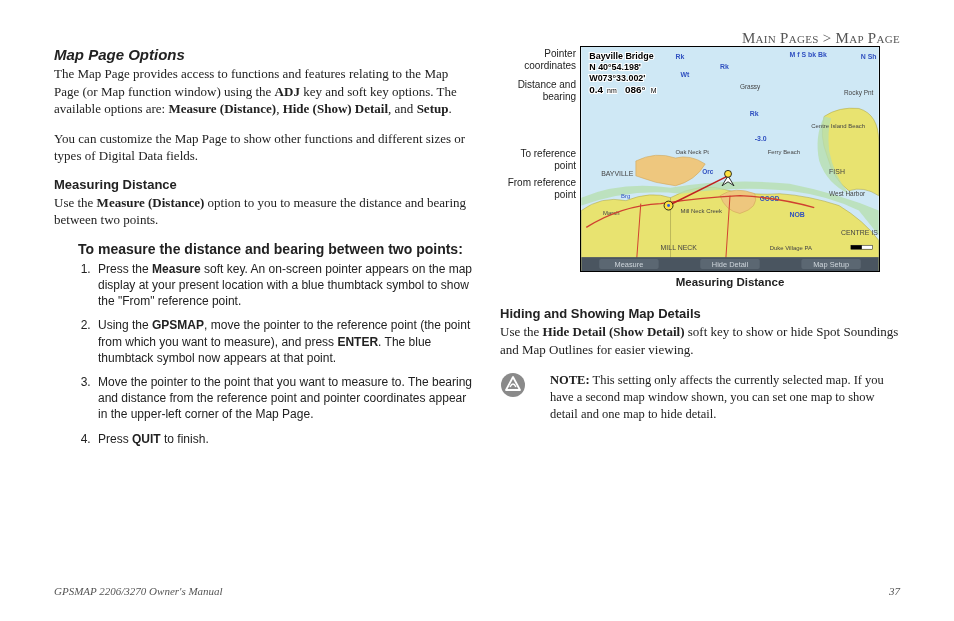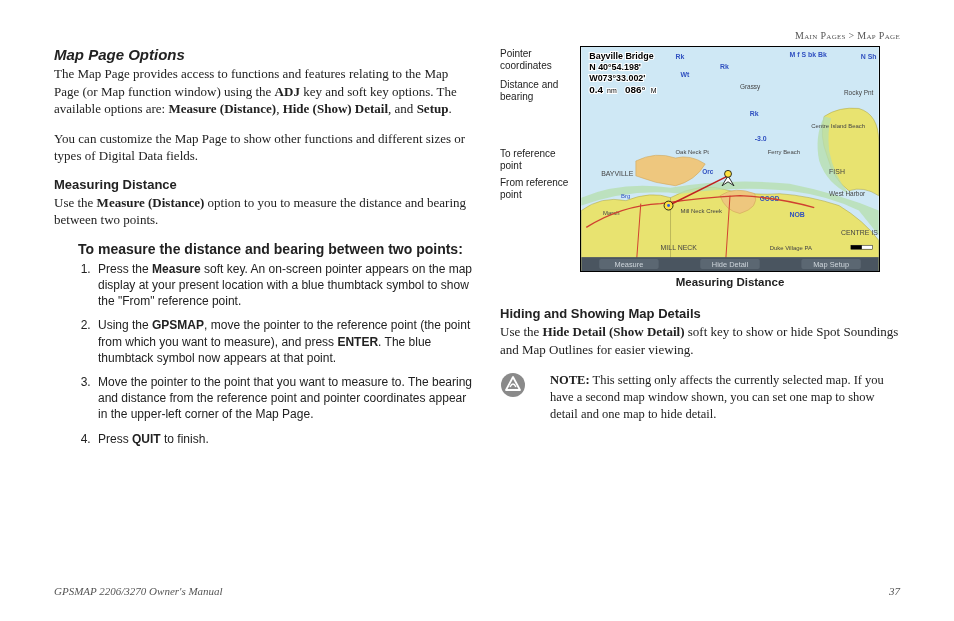--- a/index.html
+++ b/index.html
@@ -1,31 +1,31 @@
 <!DOCTYPE html>
 <html><head>
 <meta charset="utf-8">
 <style>
   * { box-sizing: border-box; margin: 0; padding: 0; }
   html, body { width: 954px; height: 621px; background: #fff; font-family: "Times New Roman", Times, serif; color: #222; }
   .page { position: relative; width: 954px; height: 621px; padding: 28px 54px 0 54px; }
-  .header-breadcrumb { position: absolute; top: 30px; right: 54px; font-size: 10px; letter-spacing: 0.3px; color: #555; font-variant: small-caps; }
+  .header-breadcrumb { position: absolute; top: 30px; right: 54px; font-size: 15px; letter-spacing: 0.3px; color: #555; font-variant: small-caps; }
   .content { display: flex; gap: 26px; margin-top: 18px; }
   .col { flex: 1 1 0; }
   .col-left { max-width: 420px; }
   .col-right { max-width: 400px; }
   h2.italic-title { font-family: Arial, Helvetica, sans-serif; font-weight: bold; font-style: italic; font-size: 15px; margin-bottom: 2px; }
   p.body { font-size: 13px; line-height: 1.35; margin-bottom: 12px; }
   .sans-bold { font-family: Arial, Helvetica, sans-serif; font-weight: bold; font-size: 13px; margin-top: 6px; margin-bottom: 2px; }
   .sans-bold-sub { font-family: Arial, Helvetica, sans-serif; font-weight: bold; font-size: 14px; margin: 8px 0 4px 24px; }
   ol.steps { margin-left: 40px; font-family: Arial, Helvetica, sans-serif; font-size: 12px; line-height: 1.35; }
   ol.steps li { margin-bottom: 8px; padding-left: 4px; }
   .b { font-weight: bold; }
   .figure-wrap { display: flex; align-items: flex-start; }
-  .figure-labels { width: 80px; font-family: Arial, Helvetica, sans-serif; font-size: 10px; text-align: left; padding-right: 4px; }
+  .figure-labels { width: 80px; font-family: Arial, Helvetica, sans-serif; font-size: 10px; text-align: right; padding-right: 4px; }
   .figure-labels .lbl { margin-bottom: 6px; line-height: 1.15; }
   .lbl.pointer { margin-top: 2px; }
   .lbl.dist { margin-top: 8px; }
   .lbl.toref { margin-top: 46px; }
   .lbl.fromref { margin-top: 6px; }
   .map-svg { border: 1px solid #000; display: block; }
   .caption { font-family: Arial, Helvetica, sans-serif; font-weight: bold; font-size: 11.5px; text-align: center; margin-top: 4px; margin-left: 80px; width: 300px; }
   .note-row { display: flex; align-items: flex-start; gap: 24px; margin-top: 14px; }
   .note-icon { flex: 0 0 auto; }
   .note-text { font-size: 12.5px; line-height: 1.35; }

